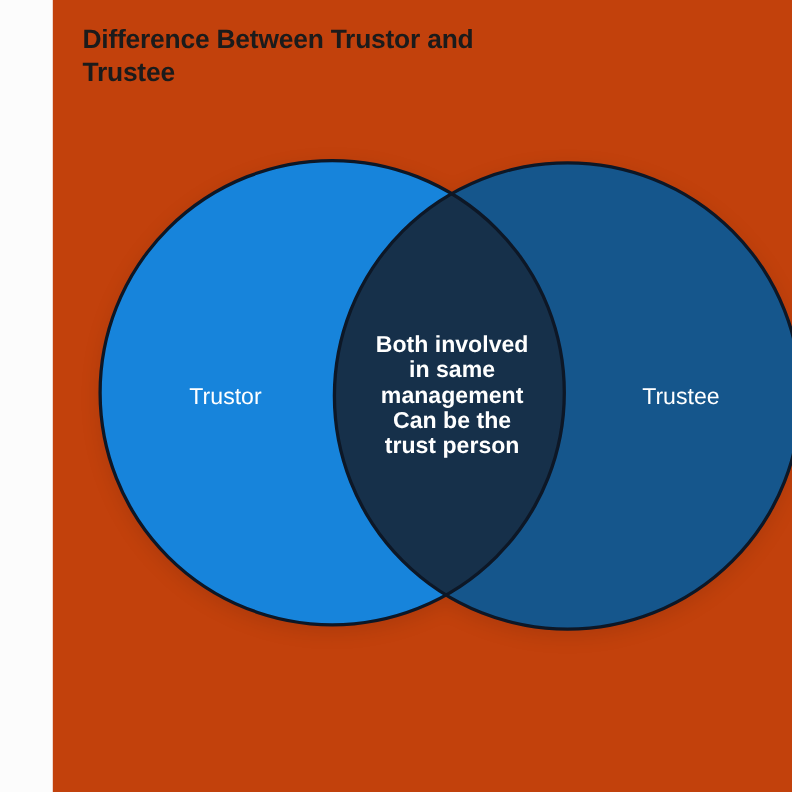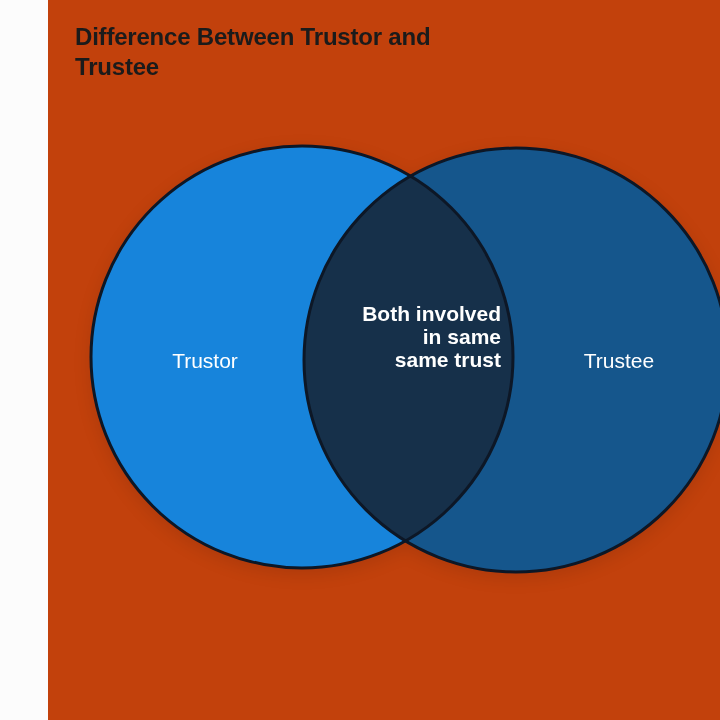--- a/index.html
+++ b/index.html
@@ -47,21 +47,21 @@
     font-size: 21px;
     line-height: 28px;
   }
   .label-trustor { left: 77px;  top: 347px; }
   .label-trustee { left: 491px; top: 347px; }
   .center-text {
     position: absolute;
     left: 273px;
     top: 302px;
     width: 180px;
-    text-align: right;
+    text-align: center;
     color: #ffffff;
     font-weight: bold;
     font-size: 21px;
     line-height: 23px;
   }
   .center-text span { display: block; }
 </style>
 </head>
 <body>
 
@@ -88,16 +88,18 @@
     <circle class="outline" cx="468" cy="360" r="212"></circle>
   </svg>
 
   <div class="venn-label label-trustor">Trustor</div>
 
   <div class="venn-label label-trustee">Trustee</div>
 
   <div class="center-text">
     <span>Both involved</span>
     <span>in same</span>
-    <span>same trust</span>
+    <span>management</span>
+    <span>Can be the</span>
+    <span>trust person</span>
   </div>
 
 </div>
 
 </body></html>

